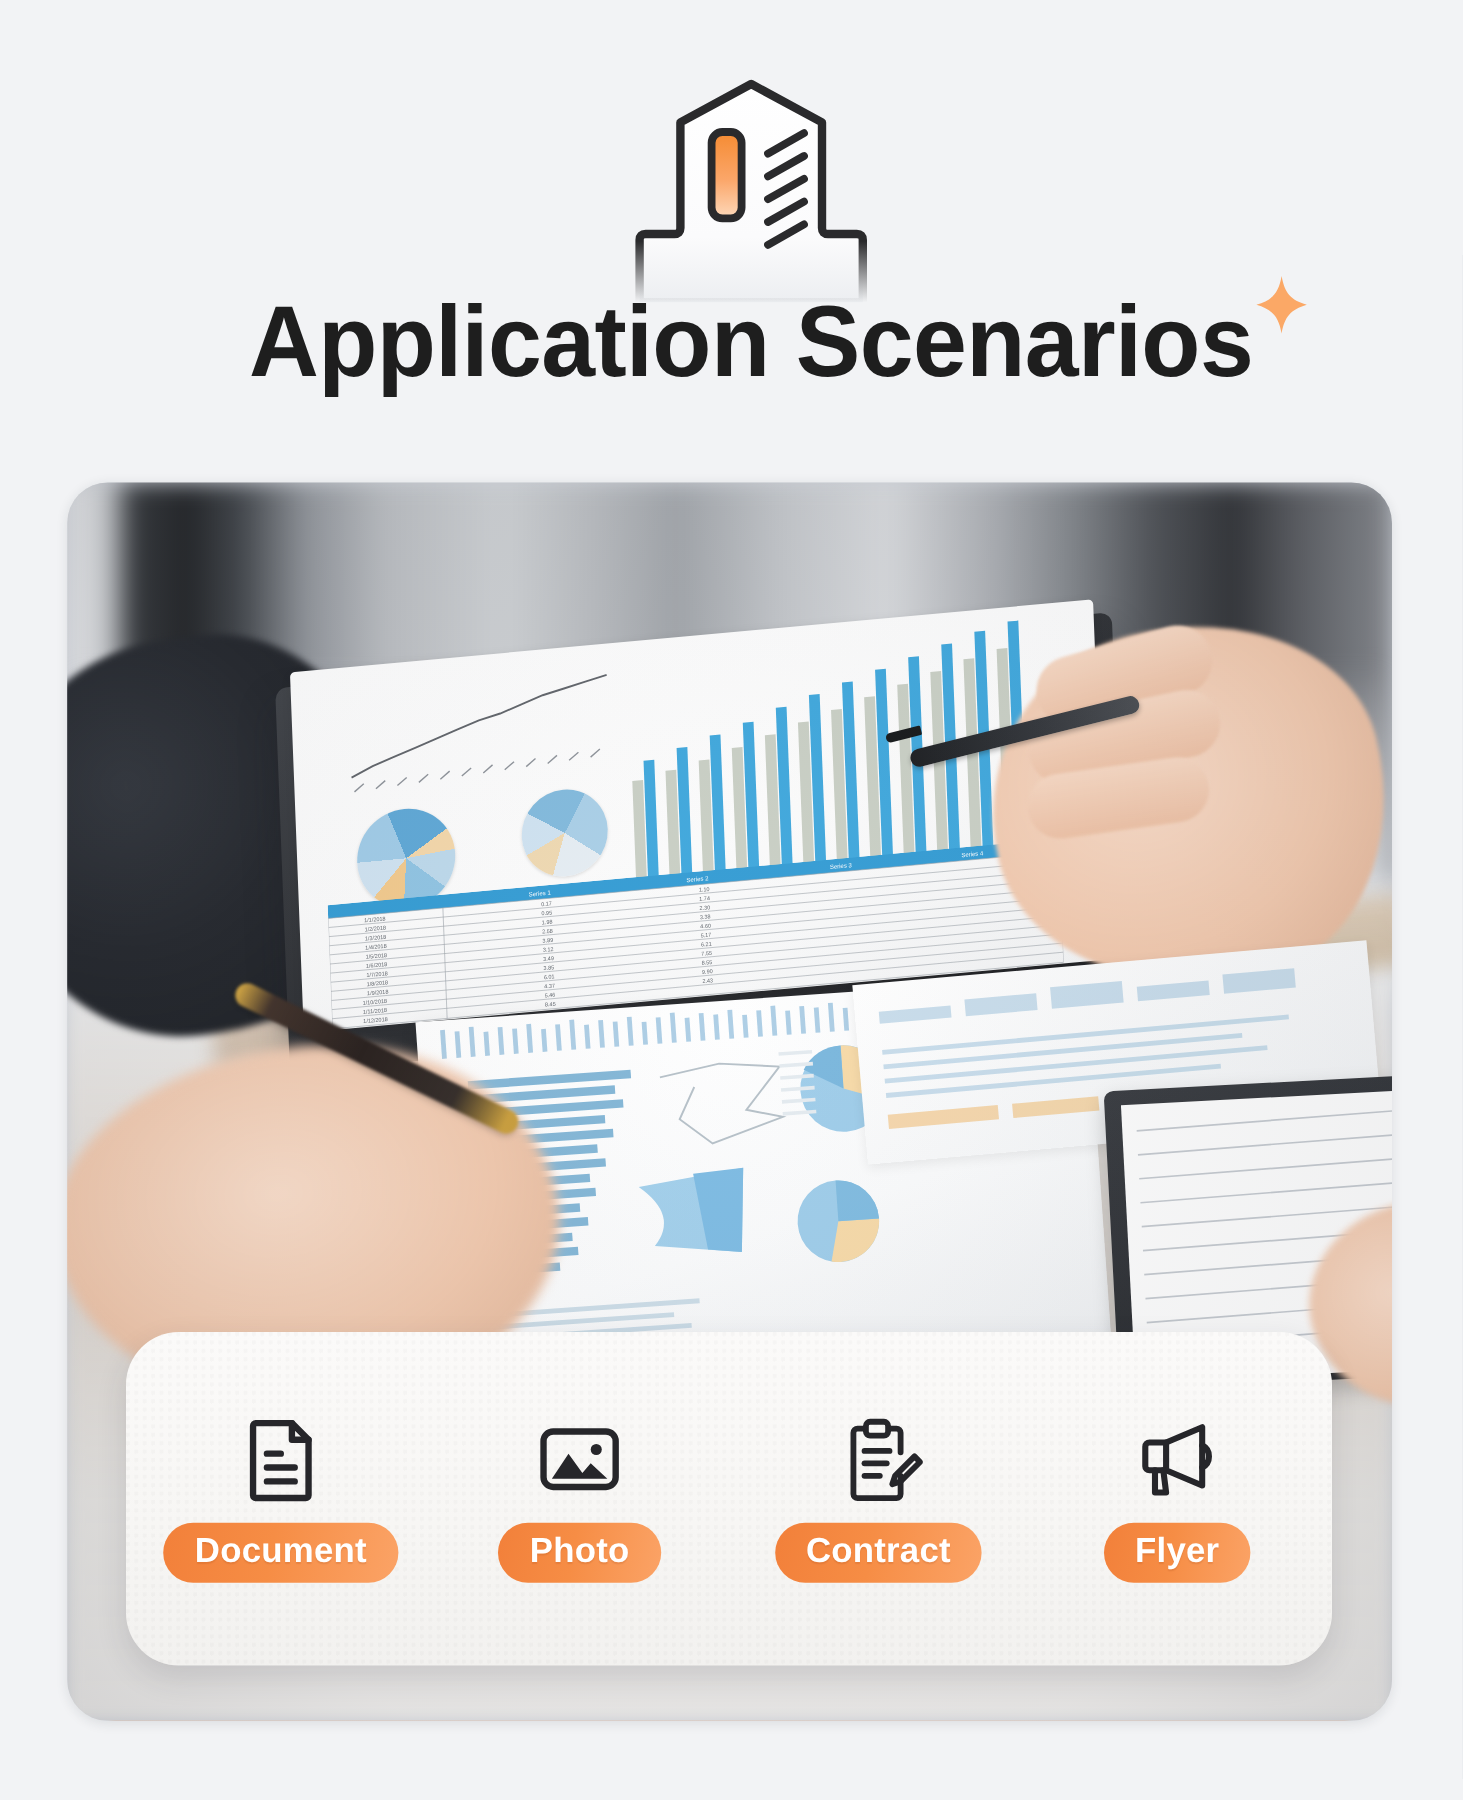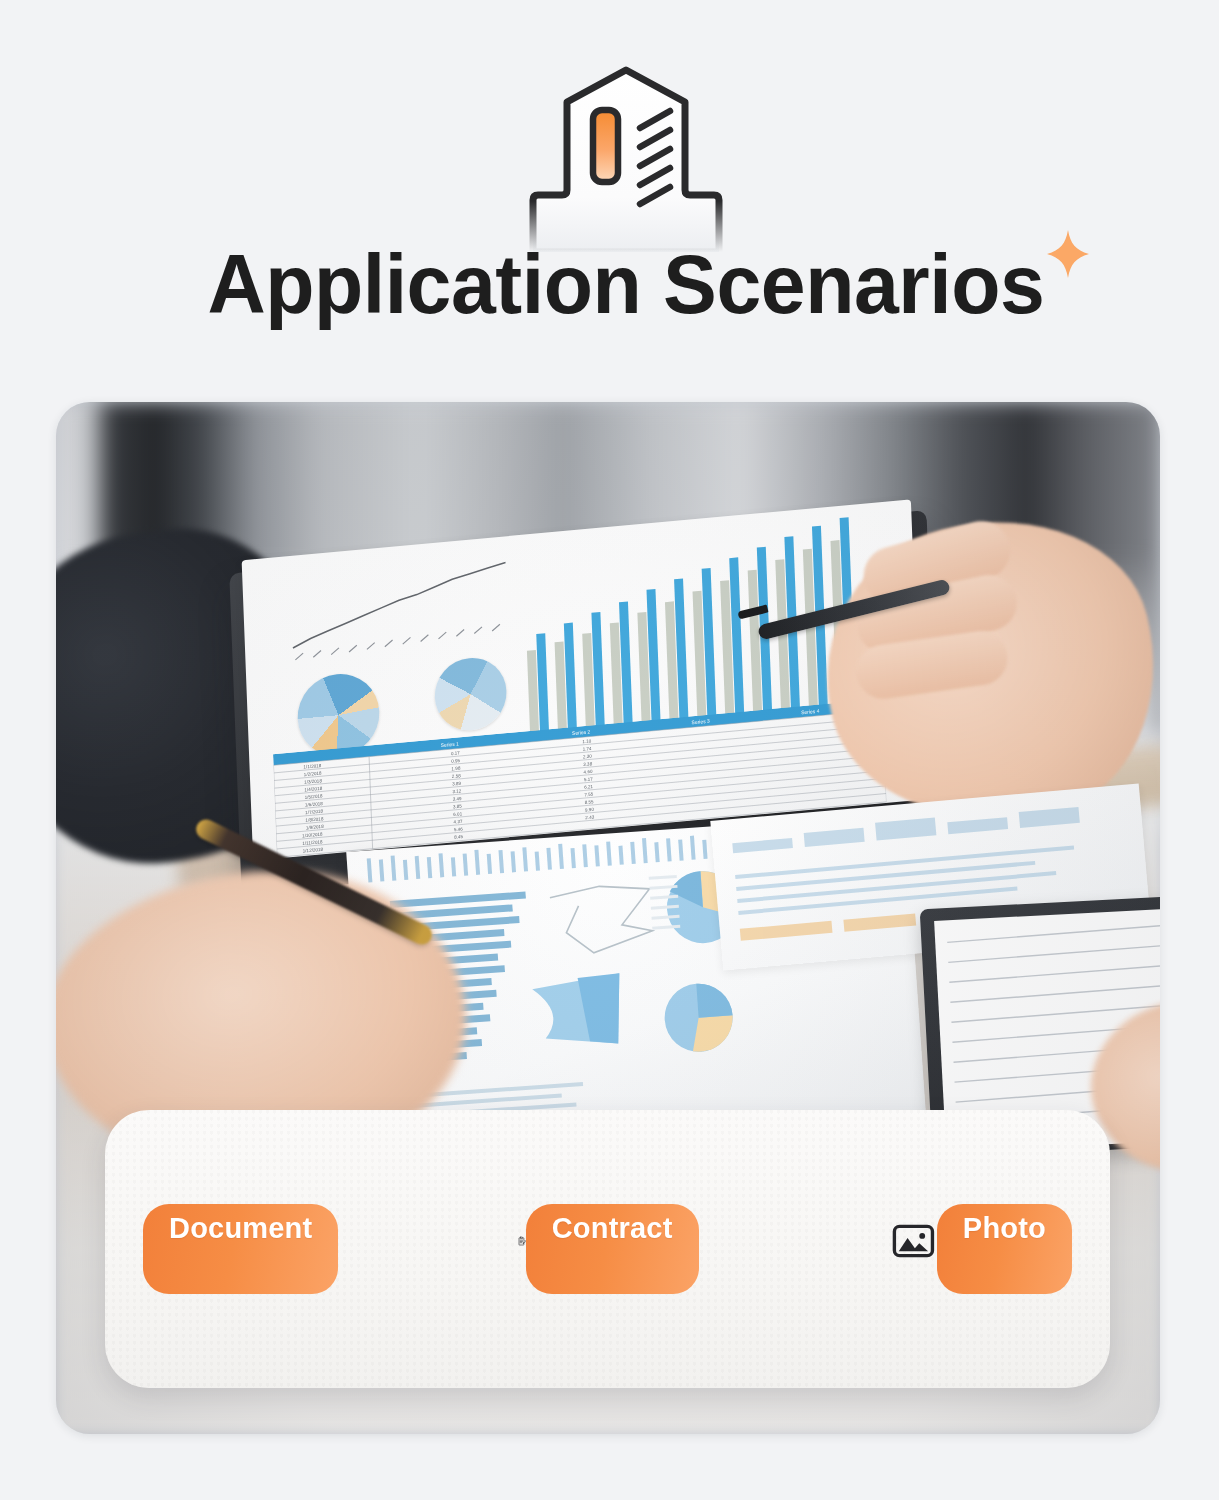--- a/index.html
+++ b/index.html
@@ -354,21 +354,22 @@
     width: 1005px; height: 278px;
     display: flex;
     align-items: center;
     justify-content: space-between;
     padding: 0 38px;
     box-sizing: border-box;
   }
   .pill-item {
     width: 182px;
     display: flex;
-    flex-direction: row;
+    flex-direction: column;
+    align-items: center;
     justify-content: flex-start;
   }
   .pill-icon {
     width: 74px;
     height: 74px;
     display: flex;
     align-items: center;
     justify-content: center;
     margin-bottom: 16px;
   }
@@ -741,40 +742,51 @@
           <line x1="22" y1="28" x2="32" y2="28"></line>
           <line x1="22" y1="38" x2="42" y2="38"></line>
           <line x1="22" y1="48" x2="42" y2="48"></line>
         </svg>
       </span>
       <span class="pill-label">Document</span>
     </div>
 
     <div class="pill-item">
       <span class="pill-icon">
+        <svg viewBox="0 0 64 64" xmlns="http://www.w3.org/2000/svg">
+          <rect x="6" y="12" width="52" height="40" rx="7" fill="none" stroke="#26262a" stroke-width="4.6"></rect>
+          <circle cx="44" cy="25" r="4" fill="#26262a"></circle>
+          <path d="M12 46 L24 28 L34 42 L40 35 L52 46 Z" fill="#26262a"></path>
+        </svg>
+      </span>
+      <span class="pill-label">Photo</span>
+    </div>
+
+    <div class="pill-item">
+      <span class="pill-icon">
         <svg viewBox="0 0 64 64" xmlns="http://www.w3.org/2000/svg" fill="none" stroke="#26262a" stroke-width="4.2" stroke-linecap="round" stroke-linejoin="round">
           <path d="M40 10 h5 a3 3 0 0 1 3 3 v14"></path>
           <path d="M48 44 v13 a3 3 0 0 1 -3 3 H17 a3 3 0 0 1 -3 -3 V13 a3 3 0 0 1 3 -3 h5"></path>
           <rect x="23" y="5" width="16" height="10" rx="3"></rect>
           <line x1="22" y1="26" x2="40" y2="26"></line>
           <line x1="22" y1="35" x2="38" y2="35"></line>
           <line x1="22" y1="44" x2="33" y2="44"></line>
           <path d="M58 30 l4 4 -14 14 -6 2 2 -6 Z"></path>
         </svg>
       </span>
       <span class="pill-label">Contract</span>
     </div>
 
     <div class="pill-item">
       <span class="pill-icon">
-        <svg viewBox="0 0 64 64" xmlns="http://www.w3.org/2000/svg">
-          <rect x="6" y="12" width="52" height="40" rx="7" fill="none" stroke="#26262a" stroke-width="4.6"></rect>
-          <circle cx="44" cy="25" r="4" fill="#26262a"></circle>
-          <path d="M12 46 L24 28 L34 42 L40 35 L52 46 Z" fill="#26262a"></path>
+        <svg viewBox="0 0 64 64" xmlns="http://www.w3.org/2000/svg" fill="none" stroke="#26262a" stroke-width="4.4" stroke-linecap="round" stroke-linejoin="round">
+          <path d="M50 9 L50 51 L24 40 L24 20 Z"></path>
+          <path d="M24 20 H12 a3 3 0 0 0 -3 3 v14 a3 3 0 0 0 3 3 h12"></path>
+          <path d="M50 22 a9 9 0 0 1 0 16"></path>
+          <path d="M16 40 L16 56 h8 L22 40"></path>
         </svg>
       </span>
-      <span class="pill-label">Photo</span>
+      <span class="pill-label">Flyer</span>
     </div>
-
 
 
   </div>
 </div>
 
 </body></html>

